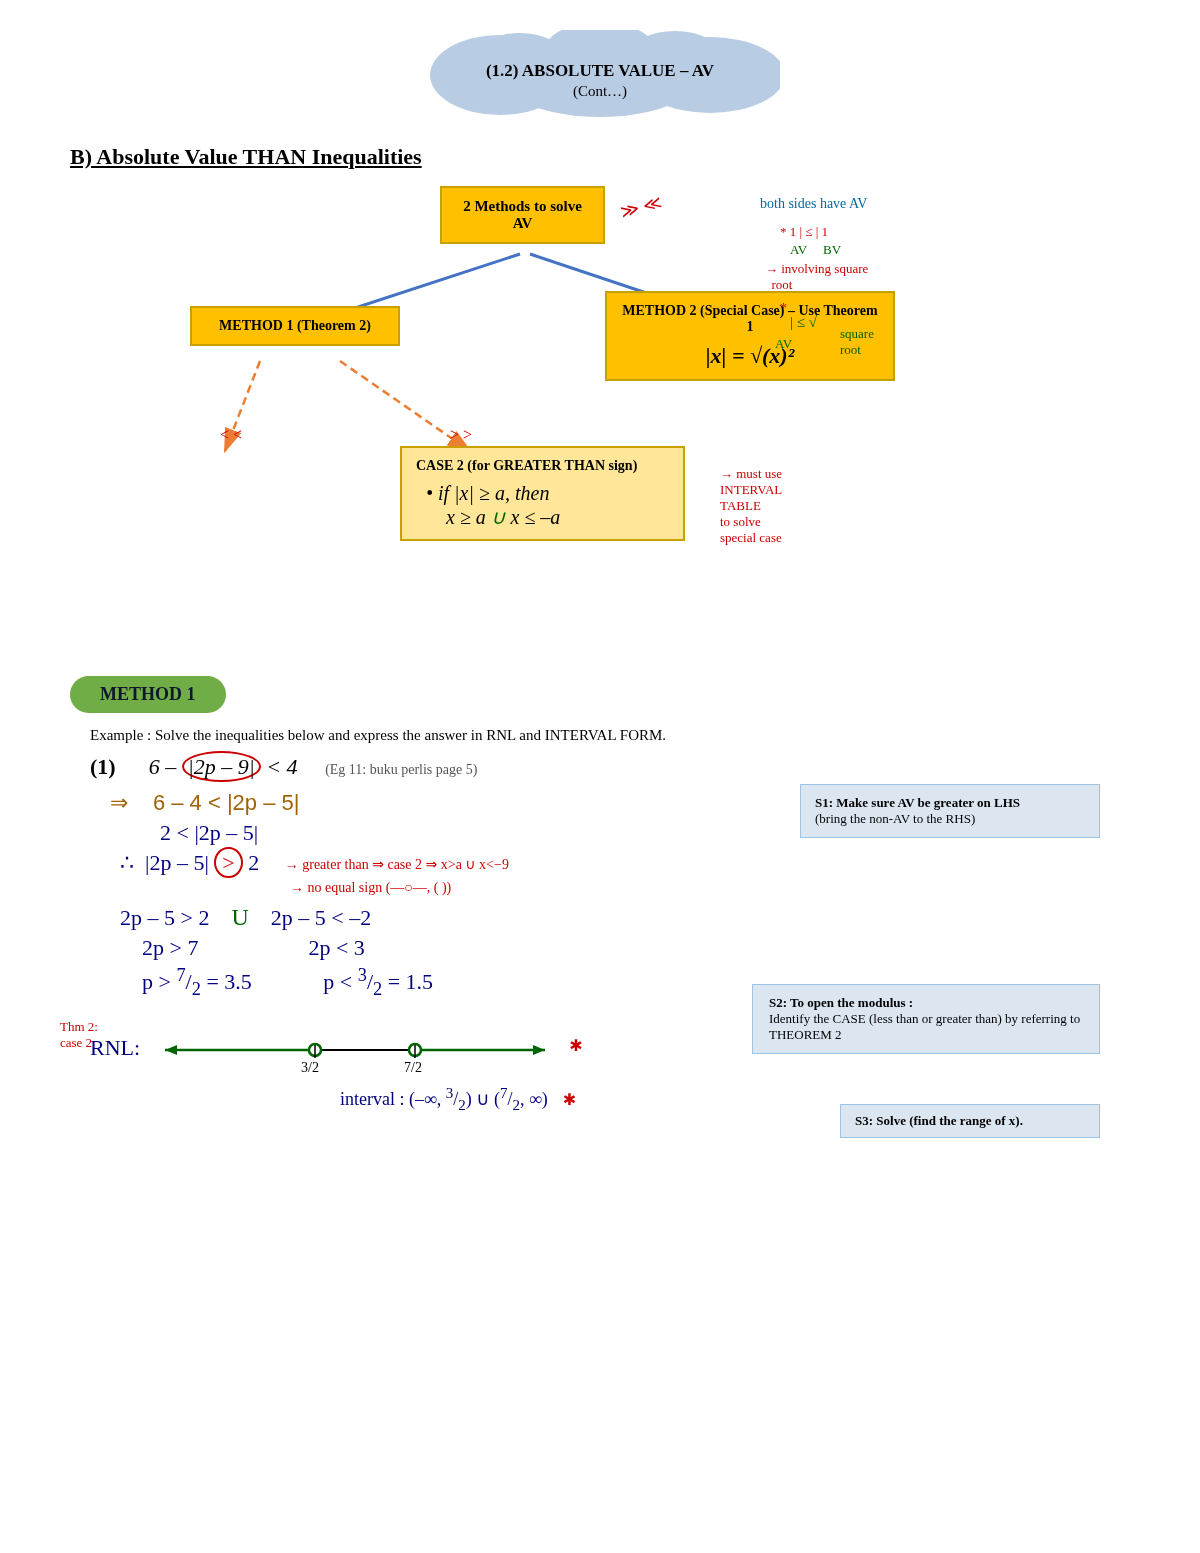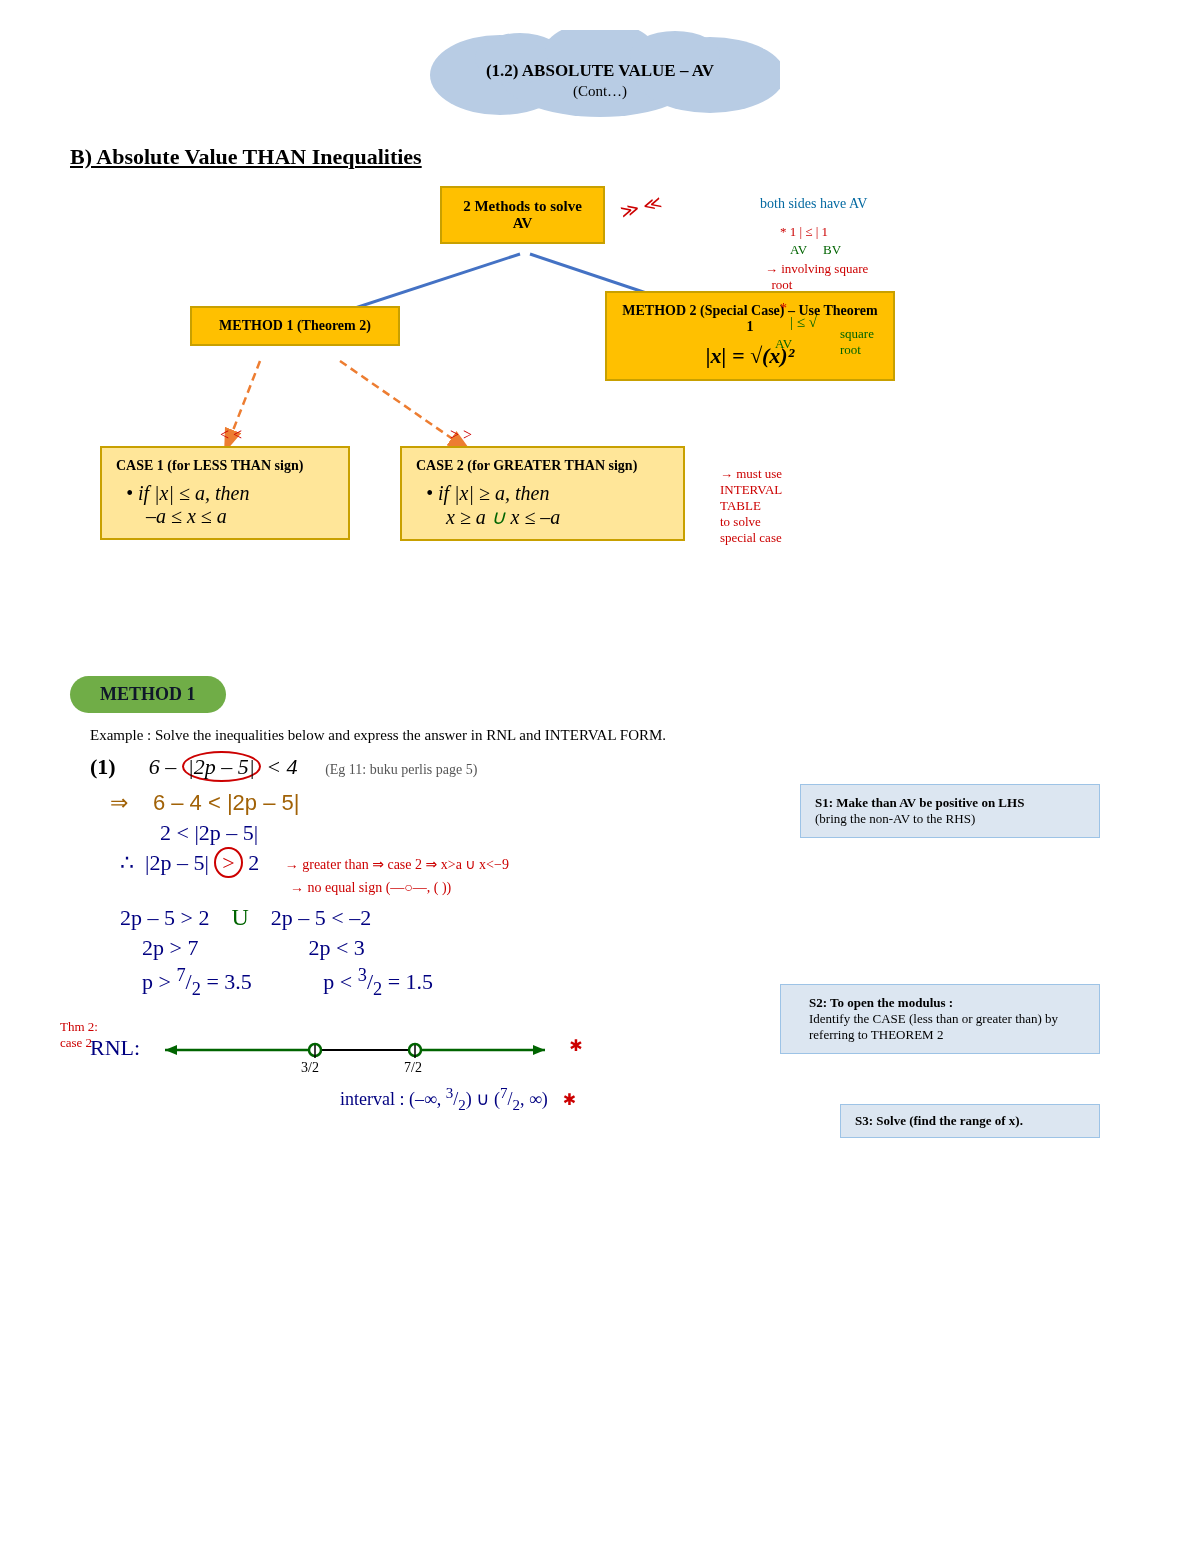--- a/index.html
+++ b/index.html
@@ -94,27 +94,20 @@
     <div style="position:absolute; left:130px; top:120px; width:210px; background:#ffc000; border:2px solid #c8a000; padding:10px 14px; text-align:center; font-weight:bold; font-size:14px; font-family:'Times New Roman',serif;">
       <span>METHOD 1 (Theorem 2)</span>
     </div>
 
     <div style="position:absolute; left:545px; top:105px; width:290px; background:#ffc000; border:2px solid #c8a000; padding:10px 14px; text-align:center; font-weight:bold; font-size:14px; font-family:'Times New Roman',serif;">
       <div>METHOD 2 (Special Case) – Use
 Theorem 1</div>
       <div style="margin-top:8px; font-size:22px; font-family:'Times New Roman',serif; font-style:italic; color:#000;">|x| = √(x)²</div>
     </div>
 
-    <div style="position:absolute; left:40px; top:260px; width:250px; background:#ffe699; border:2px solid #c8a000; padding:10px 14px; font-size:14px; font-family:'Times New Roman',serif;">
-      <div style="font-weight:bold; margin-bottom:8px;">CASE 1 (for LESS THAN sign)</div>
-      <div style="font-size:20px; font-family:'Times New Roman',serif; font-style:italic; margin-left:10px;">
-        • if |x| ≤ a, then<br>
-        <span style="margin-left:20px;">–a ≤ x ≤ a</span>
-      </div>
-    </div>
 
     <div style="position:absolute; left:340px; top:260px; width:285px; background:#ffe699; border:2px solid #c8a000; padding:10px 14px; font-size:14px; font-family:'Times New Roman',serif;">
       <div style="font-weight:bold; margin-bottom:8px;">CASE 2 (for GREATER THAN sign)</div>
       <div style="font-size:20px; font-family:'Times New Roman',serif; font-style:italic; margin-left:10px;">
         • if |x| ≥ a, then<br>
         <span style="margin-left:20px;">x ≥ a <span style="color:#006400;">∪</span> x ≤ –a</span>
       </div>
     </div>
 
     <div style="position:absolute; left:700px; top:10px; font-family:'Comic Sans MS',cursive; font-size:14px; color:#0369a1;">
@@ -168,21 +161,21 @@
   <div style="font-size:15px; margin: 0 0 10px 50px; font-family:'Times New Roman',serif;">
     <span>Example : Solve the inequalities below and express the answer in RNL and INTERVAL FORM.</span>
   </div>
 
   
   <div style="position:relative;">
 
     <div style="font-size:22px; margin: 8px 0 8px 50px; font-family:'Times New Roman',serif; font-style:italic;">
       <strong style="font-style:normal;">(1)</strong>
       &nbsp;&nbsp;&nbsp;&nbsp;
-      6 – <span style="border:2px solid #cc0000; border-radius:50%; padding:1px 4px;">|2p – 5|</span> &lt; 4
+      6 – <span style="border:2px solid #cc0000; border-radius:50%; padding:1px 4px;">|2p – 9|</span> &lt; 4
       &nbsp;&nbsp;&nbsp;
       <span style="font-size:14px; font-style:normal; color:#555;">(Eg 11: buku perlis page 5)</span>
     </div>
 
     <div style="font-size:22px; margin: 10px 0 4px 70px; font-family:Liberation Sans, sans-serif; color:#a16207;">
       ⇒ &nbsp;&nbsp; 6 – 4 &lt; |2p – 5|
     </div>
 
     <div style="font-size:22px; margin: 4px 0 4px 120px; font-family:'Comic Sans MS',cursive; color:#000080;">
       2 &lt; |2p – 5|
@@ -206,25 +199,25 @@
 
     <div style="font-size:22px; margin: 4px 0 4px 80px; font-family:'Comic Sans MS',cursive; color:#000080;">
       &nbsp;&nbsp;&nbsp;&nbsp;2p &gt; 7 &nbsp;&nbsp;&nbsp;&nbsp;&nbsp;&nbsp;&nbsp;&nbsp;&nbsp;&nbsp;&nbsp;&nbsp;&nbsp;&nbsp;&nbsp;&nbsp;&nbsp;&nbsp; 2p &lt; 3
     </div>
 
     <div style="font-size:22px; margin: 4px 0 4px 80px; font-family:'Comic Sans MS',cursive; color:#000080;">
       &nbsp;&nbsp;&nbsp;&nbsp;p &gt; <sup>7</sup>/<sub>2</sub> = 3.5 &nbsp;&nbsp;&nbsp;&nbsp;&nbsp;&nbsp;&nbsp;&nbsp;&nbsp;&nbsp;&nbsp; p &lt; <sup>3</sup>/<sub>2</sub> = 1.5
     </div>
 
     <div style="position:absolute; right:60px; top:30px; width:300px; background:#dce6f1; border:1.5px solid #9dc3e6; padding:10px 14px; font-size:13px; font-family:'Times New Roman',serif;">
-      <strong>S1: Make than AV be positive on LHS</strong><br>
+      <strong>S1: Make sure AV be greater on LHS</strong><br>
       <span>(bring the non-AV to the RHS)</span>
     </div>
 
-    <div style="position:absolute; right:60px; top:230px; width:320px; background:#dce6f1; border:1.5px solid #9dc3e6; padding:10px 28px; font-size:13px; font-family:'Times New Roman',serif;">
+    <div style="position:absolute; right:60px; top:230px; width:348px; background:#dce6f1; border:1.5px solid #9dc3e6; padding:10px 16px; font-size:13px; font-family:'Times New Roman',serif;">
       <strong>S2: To open the modulus :</strong><br>
       <span>Identify the CASE (less than or greater than) by
 referring to THEOREM 2</span>
     </div>
 
     <div style="position:absolute; right:60px; top:350px; width:260px; background:#dce6f1; border:1.5px solid #9dc3e6; padding:8px 14px; font-size:13px; font-family:'Times New Roman',serif;">
       <strong>S3: Solve (find the range of x).</strong>
     </div>
 
     <div style="margin: 20px 0 0 50px; position:relative;">

